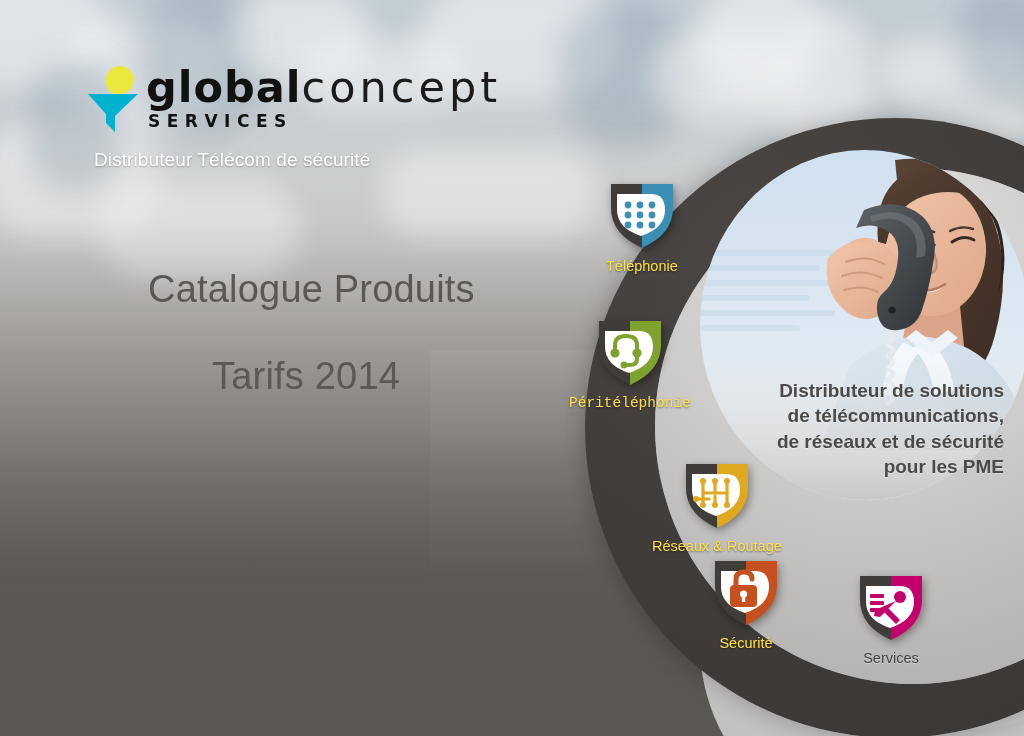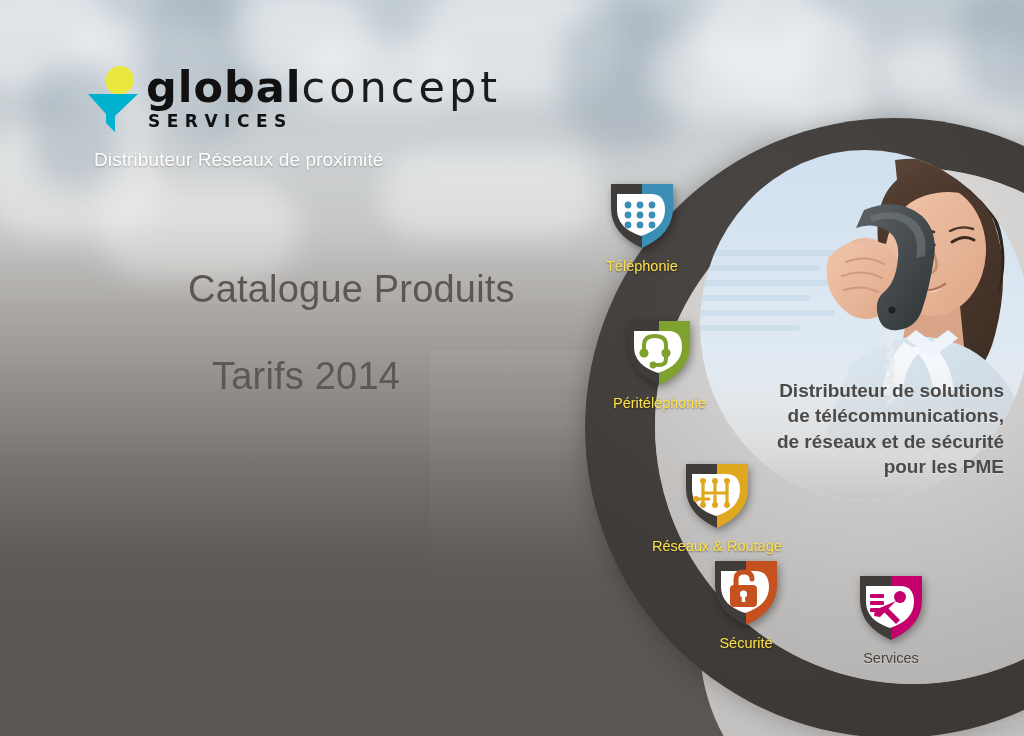--- a/index.html
+++ b/index.html
@@ -116,21 +116,21 @@
   }
   .tagline{
     position:absolute;left:94px;top:149px;
     font-size:19px;color:#ffffff;letter-spacing:.1px;
     text-shadow:0 1px 2px rgba(0,0,0,.30);
   }
 
   
   .title-main{
     position:absolute;left:148px;top:268px;
-    font-size:38px;color:#5c5752;letter-spacing:.2px;margin-left:40px;
+    font-size:38px;color:#5c5752;letter-spacing:.2px;
   }
   .title-sub{
     position:absolute;left:212px;top:355px;
     font-size:38px;color:#5d5853;letter-spacing:.2px;
   }
 
   
   .claim{
     position:absolute;left:726px;top:378px;width:278px;
     text-align:right;
@@ -144,21 +144,21 @@
   .shield-wrap{position:relative;width:70px;height:76px;margin:0 auto;}
   .shield-svg{display:block;width:70px;height:76px;
       filter:drop-shadow(2px 3px 4px rgba(0,0,0,.38));}
   .pillar-label{
     margin-top:4px;font-size:14.5px;color:#fde047;white-space:nowrap;
     text-shadow:0 1px 2px rgba(0,0,0,.45);
   }
   .pillar-label.dark{color:#46423f;text-shadow:0 1px 1px rgba(255,255,255,.40);}
 
   #p-tel{left:606px;top:178px;}
-  #p-peri{left:613px;top:315px;}
+  #p-peri{left:569px;top:315px;font-family:Liberation Mono, monospace;}
   #p-res{left:652px;top:458px;}
   #p-sec{left:711px;top:555px;}
   #p-srv{left:856px;top:570px;}
 </style>
 </head>
 <body>
 
 <div id="slide">
 
   <div class="bg-base"></div>
@@ -293,21 +293,21 @@
         <svg class="logo-body" viewBox="0 0 50 40">
           <path d="M0 2 L50 2 L27 24 L27 40 L18 31 L18 22 Z" fill="#00b2ce"></path>
         </svg>
       </div>
       <div class="logo-word">
         <div class="logo-main"><b>global</b><span class="light">concept</span></div>
         <div class="logo-sub">SERVICES</div>
       </div>
     </div>
   </div>
-  <div class="tagline">Distributeur Réseaux de proximité</div>
+  <div class="tagline">Distributeur Télécom de sécurité</div>
 
   <div class="title-main">Catalogue Produits</div>
   <div class="title-sub">Tarifs 2014</div>
 
   <div class="claim">
     <div>Distributeur de solutions</div>
     <div>de télécommunications,</div>
     <div>de réseaux et de sécurité</div>
     <div>pour les PME</div>
   </div>

